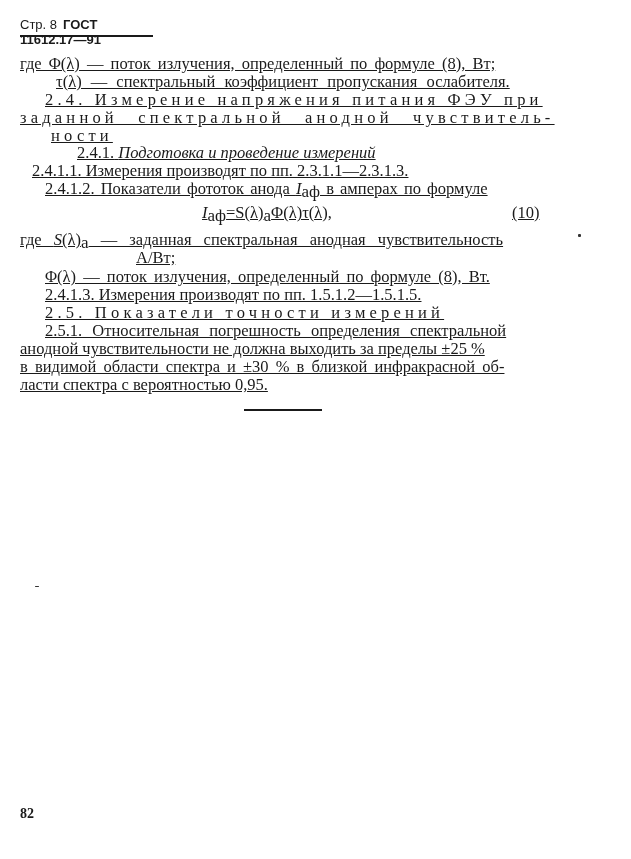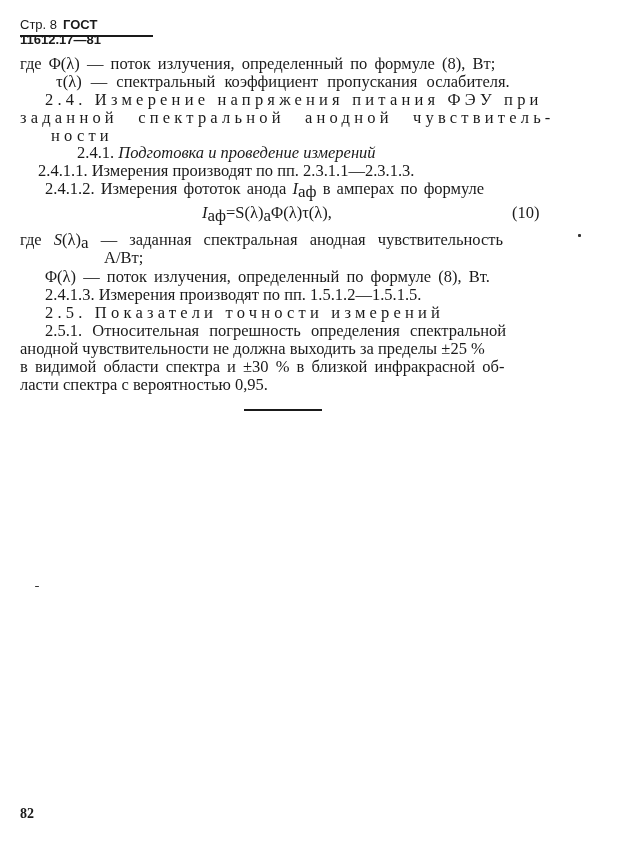--- a/index.html
+++ b/index.html
@@ -3,62 +3,62 @@
 <meta charset="utf-8">
 <style>
   html, body { margin: 0; padding: 0; background: #ffffff; }
   body { width: 631px; height: 859px; position: relative; overflow: hidden;
          font-family: "Liberation Serif", "DejaVu Serif", serif; color: #1a1a1a; }
   .header { position: absolute; left: 20px; top: 17px; width: 133px; height: 20px;
             font-family: "Liberation Sans", "DejaVu Sans", sans-serif; font-size: 13px; }
   .header .pg { font-weight: normal; }
   .header .std { font-weight: bold; margin-left: 6px; }
   .header-rule { position: absolute; left: 20px; top: 35px; width: 133px; height: 2px; background: #1a1a1a; }
-  .line { position: absolute; white-space: nowrap; font-size: 16.5px; line-height: 18px; }
+  .line { position: absolute; white-space: nowrap; font-size: 16.5px; line-height: 18px; text-decoration: underline; }
   .sp { letter-spacing: 4.2px; }
   .it { font-style: italic; }
   .sub { font-size: 17px; vertical-align: -3px; }
   .rule { position: absolute; left: 244px; top: 409px; width: 78px; height: 2px; background: #1a1a1a; }
   .pagenum { position: absolute; left: 20px; top: 806px; font-size: 14px; font-weight: bold;
              font-family: Liberation Serif, serif; }
   .dot { position: absolute; width: 3px; height: 3px; background: #333; border-radius: 1px; }
 </style>
 </head>
 <body>
 
 <div class="header">
-  <span class="pg">Стр. 8</span><span class="std">ГОСТ 11612.17—81</span>
+  <span class="pg">Стр. 8</span><span class="std">ГОСТ 11612.17—91</span>
 </div>
 <div class="header-rule"></div>
 
 <div class="line" style="left:20px; top:55px; word-spacing:3px;">где Φ(λ) — поток излучения, определенный по формуле (8), Вт;</div>
 <div class="line" style="left:56px; top:73px; word-spacing:5px;">τ(λ) — спектральный коэффициент пропускания ослабителя.</div>
 <div class="line sp" style="left:45px; top:91px;text-align:center;">2.4. Измерение напряжения питания ФЭУ при</div>
 <div class="line sp" style="left:20px; top:109px; word-spacing:12px;">заданной спектральной анодной чувствитель-</div>
 <div class="line sp" style="left:20px; top:127px;margin-left:31px;">ности</div>
 
 <div class="line" style="left:45px; top:144px;margin-left:32px;">
   <span>2.4.1.</span>
   <span class="it">Подготовка и проведение измерений</span>
 </div>
-<div class="line" style="left:38px; top:162px;">2.4.1.1. Измерения производят по пп. 2.3.1.1—2.3.1.3.</div>
+<div class="line" style="left:32px; top:162px;">2.4.1.1. Измерения производят по пп. 2.3.1.1—2.3.1.3.</div>
 <div class="line" style="left:45px; top:180px; word-spacing:2px;">
-  <span>2.4.1.2. Измерения фототок анода </span><span class="it">I</span><span class="sub">аф</span><span> в амперах по формуле</span>
+  <span>2.4.1.2. Показатели фототок анода </span><span class="it">I</span><span class="sub">аф</span><span> в амперах по формуле</span>
 </div>
 
 <div class="line" style="left:202px; top:204px;text-align:center;">
   <span class="it">I</span><span class="sub">аф</span><span>=S(λ)</span><span class="sub">a</span><span>Φ(λ)τ(λ),</span>
 </div>
 <div class="line" style="left:512px; top:204px;">(10)</div>
 
 <div class="line" style="left:20px; top:231px; word-spacing:8px;text-align:center;">
   <span>где </span><span class="it">S</span><span>(λ)</span><span class="sub">a</span><span> — заданная спектральная анодная чувствительность</span>
 </div>
 <div class="dot" style="left:578px; top:234px;"></div>
-<div class="line" style="left:104px; top:249px;">А/Вт;</div>
+<div class="line" style="left:136px; top:249px;">А/Вт;</div>
 <div class="line" style="left:45px; top:268px; word-spacing:3px;text-align:center;">Φ(λ) — поток излучения, определенный по формуле (8), Вт.</div>
 <div class="line" style="left:45px; top:286px;">2.4.1.3. Измерения производят по пп. 1.5.1.2—1.5.1.5.</div>
 <div class="line sp" style="left:45px; top:304px;">2.5. Показатели точности измерений</div>
 <div class="line" style="left:45px; top:322px; word-spacing:6px;">2.5.1. Относительная погрешность определения спектральной</div>
 <div class="line" style="left:20px; top:340px;">анодной чувствительности не должна выходить за пределы ±25 %</div>
 <div class="line" style="left:20px; top:358px; word-spacing:3px;">в видимой области спектра и ±30 % в близкой инфракрасной об-</div>
 <div class="line" style="left:20px; top:376px;">ласти спектра с вероятностью 0,95.</div>
 
 <div class="rule"></div>
 <div class="dot" style="left:35px; top:586px; width:4px; height:1px;"></div>

